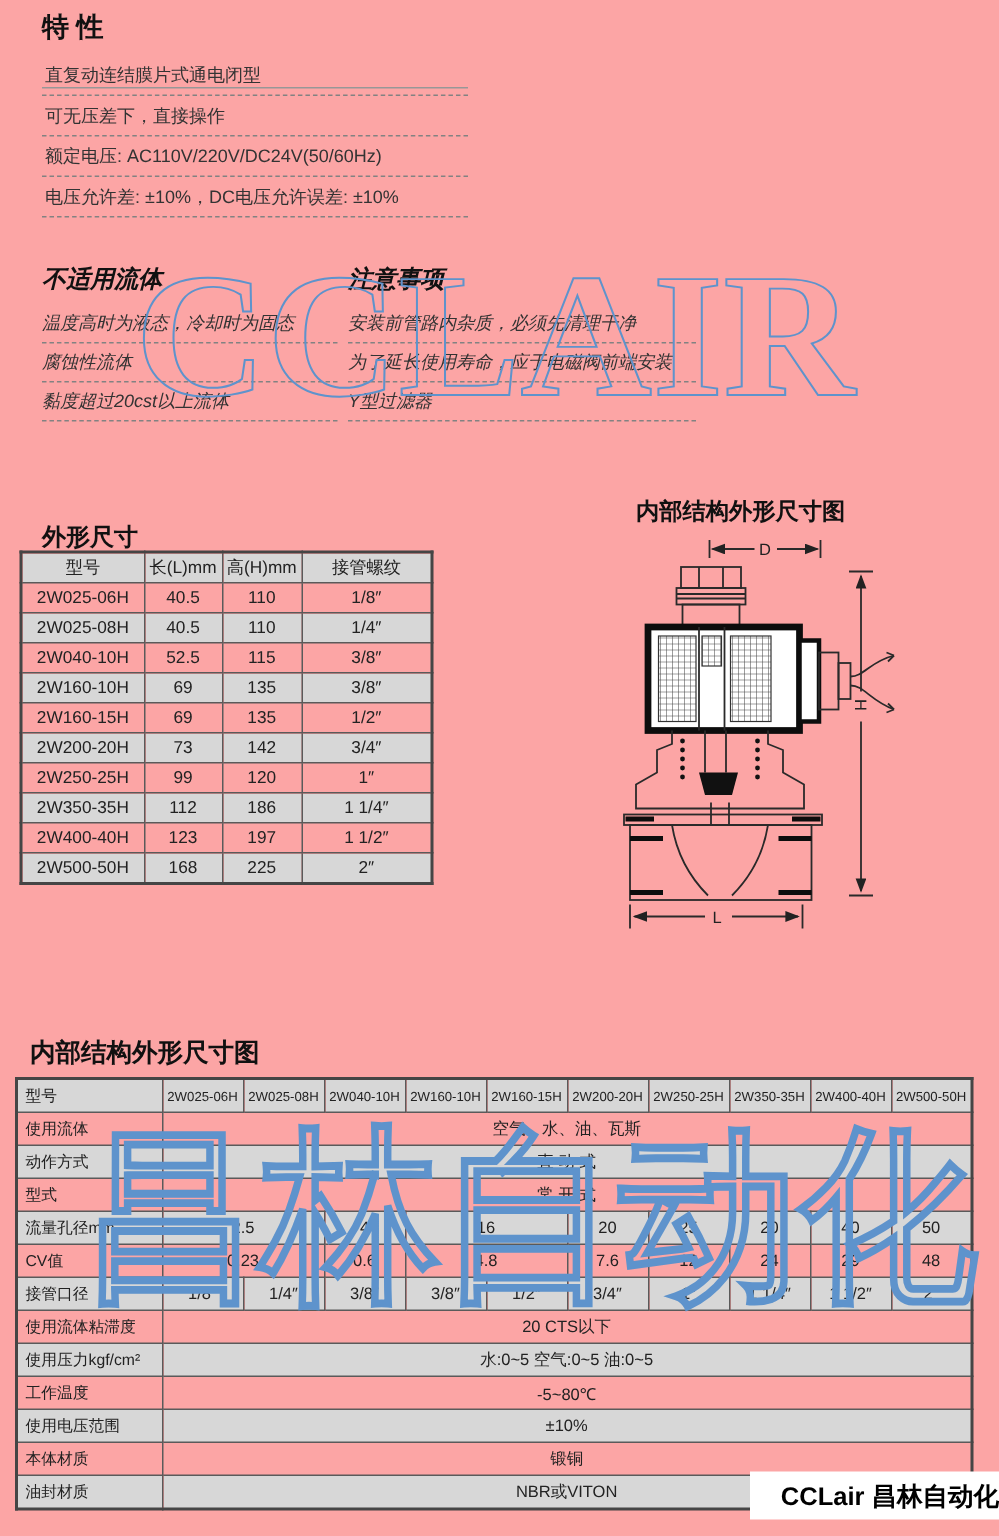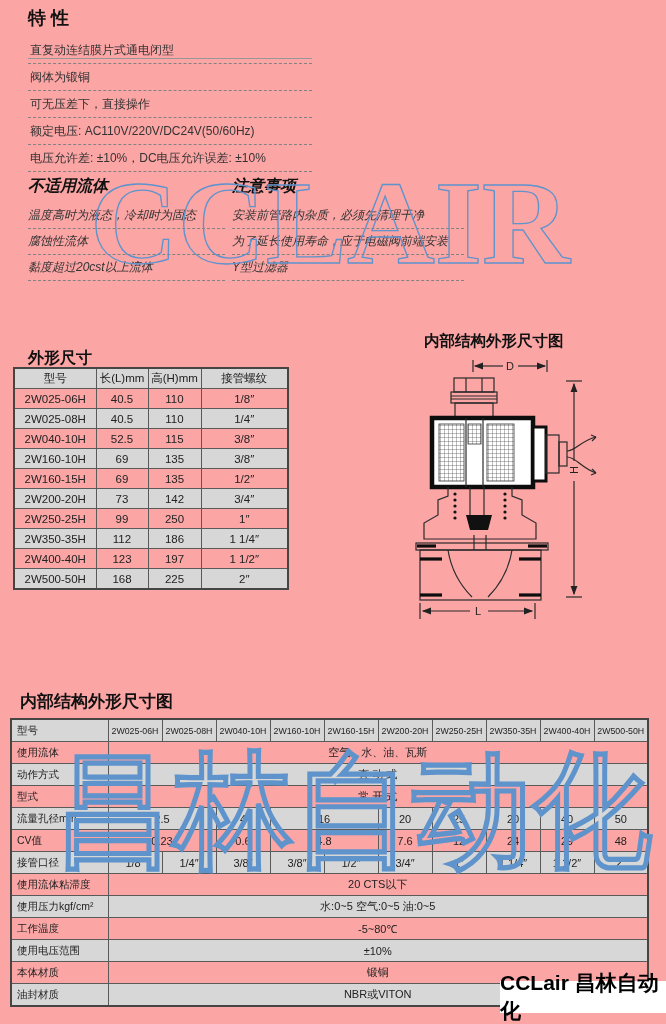--- a/index.html
+++ b/index.html
@@ -35,36 +35,35 @@
   
   .wm{position:absolute;pointer-events:none;z-index:5;}
   .wm text{fill:none;stroke:#5e93cc;stroke-width:1.3px;}
   .wm-c{left:82px;top:166px;}
   .wm-c text{font-family:"Liberation Serif",serif;font-weight:bold;}
   .wm-b{left:48px;top:733px;}
   .wm-b text{font-family:"Liberation Sans",sans-serif;font-weight:bold;}
   
   .logo{position:absolute;left:500px;top:981px;width:166px;height:32px;background:#fff;z-index:6;
         display:flex;align-items:center;justify-content:flex-end;
-        font-size:21px;font-weight:bold;color:#000;}
+        font-size:17px;font-weight:bold;color:#000;}
   
   .diagram{position:absolute;left:408px;top:353px;}
   .diagram .ln{stroke:#2a2a2a;fill:none;stroke-width:1.2;}
   .diagram text{font-family:"Liberation Sans",sans-serif;font-size:11px;fill:#222;}
 </style>
 </head>
 <body>
 
 <div class="page">
 
   <div class="features">
     <div class="title-lg">特  性</div>
     <div>
       <div class="fitem first">直复动连结膜片式通电闭型</div>
-      <div class="fitem">阀体为锻铜</div>
       <div class="fitem">可无压差下，直接操作</div>
       <div class="fitem">额定电压: AC110V/220V/DC24V(50/60Hz)</div>
       <div class="fitem">电压允许差: ±10%，DC电压允许误差: ±10%</div>
     </div>
   </div>
 
   <div class="col-sec unsuitable">
     <div class="title-lg">不适用流体</div>
     <div class="fitem">温度高时为液态，冷却时为固态</div>
     <div class="fitem">腐蚀性流体</div>
@@ -129,21 +128,21 @@
         </tr>
     <tr class="g">
           <td>2W200-20H</td>
           <td>73</td>
           <td>142</td>
           <td>3/4″</td>
         </tr>
     <tr>
           <td>2W250-25H</td>
           <td>99</td>
-          <td>250</td>
+          <td>120</td>
           <td>1″</td>
         </tr>
     <tr class="g">
           <td>2W350-35H</td>
           <td>112</td>
           <td>186</td>
           <td>1 1/4″</td>
         </tr>
     <tr>
           <td>2W400-40H</td>

